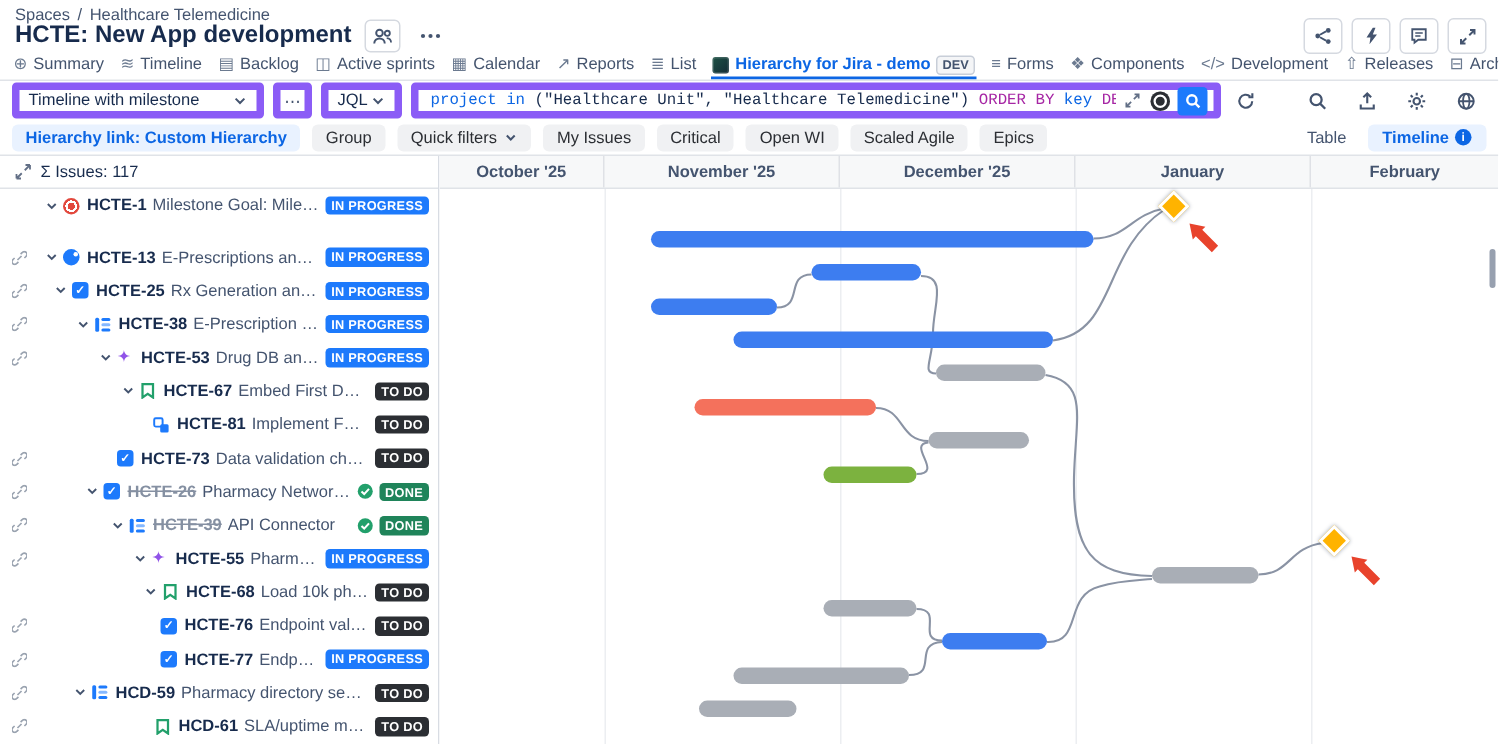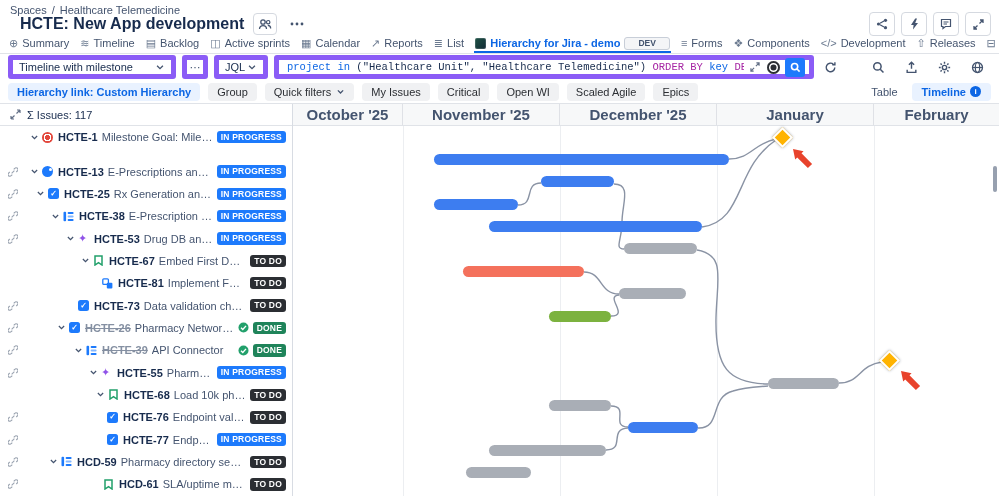--- a/index.html
+++ b/index.html
@@ -2,32 +2,32 @@
 <html><head>
 <meta charset="utf-8">
 <style>
   html,body{margin:0;padding:0;background:#fff;}
   .app{position:relative;width:999px;height:496px;overflow:hidden;background:#fff;
        font-family:"Liberation Sans",sans-serif;font-size:11px;color:#172B4D;}
   svg{display:block}
   
   .breadcrumb{position:absolute;top:4px;left:10px;font-size:11px;color:#44546F;display:flex;gap:5px;}
   .breadcrumb .bc{cursor:pointer;}
-  .titlerow{position:absolute;top:13px;left:20px;display:flex;align-items:center;gap:9px;}
+  .titlerow{position:absolute;top:13px;left:10px;display:flex;align-items:center;gap:9px;}
   .pagetitle{font-size:16px;font-weight:700;color:#172B4D;}
   .tbtn{width:22px;height:20px;border:1px solid #D5D9E0;border-radius:4px;display:flex;align-items:center;justify-content:center;background:#fff;color:#44546F;}
   .tbtn.noborder{border:none;}
   .actions{position:absolute;top:12px;right:8px;display:flex;gap:6px;}
   .abtn{width:24px;height:22px;border:1px solid #D5D9E0;border-radius:4px;display:flex;align-items:center;justify-content:center;background:#fff;color:#44546F;}
   
   .tabbar{position:absolute;top:33px;left:0;right:0;height:20px;display:flex;align-items:stretch;gap:9px;padding:0 8px;border-bottom:1px solid #E0E3E8;white-space:nowrap;overflow:hidden;}
   .tab{display:flex;align-items:center;gap:4px;font-size:11px;color:#44546E;font-weight:500;padding:0 1px;cursor:pointer;}
   .tab .tic{color:#6B7A90;font-size:11px;line-height:1;}
   .tab.active{color:#0C66E4;box-shadow:inset 0 -2px 0 #0C66E4;font-weight:600;}
-  .lozenge{font-size:8.5px;font-weight:600;color:#44546F;background:#F4F5F7;border:1px solid #C8CED8;border-radius:3px;padding:0 13px;line-height:11px;}
+  .lozenge{font-size:8.5px;font-weight:600;color:#44546F;background:#F4F5F7;border:1px solid #C8CED8;border-radius:3px;padding:0 3px;line-height:11px;}
   .happ{display:inline-block;width:11px;height:11px;border-radius:2px;background:linear-gradient(135deg,#1E5245 0%,#132B36 100%);box-shadow:inset 0 0 0 1px rgba(255,255,255,.15);}
   
   .toolbar{position:absolute;top:55px;left:0;right:0;height:24px;display:flex;align-items:center;padding:0 8px;gap:6px;}
   .ctrl{height:24px;border:5px solid #8b5cf6;border-radius:3px;background:#fff;display:flex;align-items:center;box-sizing:border-box;color:#172B4D;}
   .viewsel{width:168px;padding:0 6px;justify-content:space-between;}
   .morebtn{width:26px;justify-content:center;color:#44546F;}
   .jqlbtn{width:54px;padding:0 6px;justify-content:space-between;}
   .queryfield{width:540px;padding:0 4px 0 8px;font-family:"Liberation Mono","DejaVu Sans Mono",monospace;font-size:10.5px;justify-content:space-between;}
   .qtext{white-space:nowrap;overflow:hidden;}
   .seg-kw{color:#0C66E4}.seg-str{color:#172B4D}.seg-op{color:#A626A4}
@@ -60,21 +60,21 @@
   .donecheck{flex:none;margin-left:4px;display:flex;}
   
   .ig{width:11px;height:11px;border-radius:50%;background:radial-gradient(circle,#E2483D 0 2.4px,#fff 2.4px 3.9px,#E2483D 3.9px);}
   .ii{width:11px;height:11px;border-radius:50%;background:#1D7AFC;position:relative;}
   .ii:after{content:"";position:absolute;right:1.5px;top:1.5px;width:3px;height:3px;border-radius:50%;background:#fff;}
   .it{width:11px;height:11px;border-radius:2.5px;background:#1D7AFC;color:#fff;font-size:8px;font-weight:700;display:flex;align-items:center;justify-content:center;line-height:1;}
   .ie{color:#9053E8;font-size:11px;line-height:1;}
   
   .timeline{flex:1;position:relative;background:#fff;overflow:hidden;}
   .thead{height:22px;display:flex;background:#F7F8F9;border-bottom:1px solid #E0E3E8;box-sizing:border-box;}
-  .mcell{border-right:1px solid #DFE1E6;display:flex;align-items:center;justify-content:center;color:#44546F;font-weight:600;font-size:15px;box-sizing:border-box;flex:none;}
+  .mcell{border-right:1px solid #DFE1E6;display:flex;align-items:center;justify-content:center;color:#44546F;font-weight:600;font-size:11px;box-sizing:border-box;flex:none;}
   .tbody{position:absolute;top:22px;left:0;right:0;bottom:0;}
   .gline{position:absolute;top:0;bottom:0;width:1px;background:#ECEEF1;}
   .overlay{position:absolute;left:0;top:0;z-index:1;}
   .overlay path{stroke:#8A93A4;stroke-width:1.4;fill:none;}
   .bar{position:absolute;height:11px;border-radius:5.5px;z-index:2;cursor:pointer;}
   .mile{position:absolute;width:11px;height:11px;transform:rotate(45deg);border:2px solid #fff;box-shadow:0 0 3px rgba(9,30,66,.4);z-index:4;cursor:pointer;}
   .arrows{position:absolute;left:0;top:0;z-index:5;pointer-events:none;}
   .scrollthumb{position:absolute;right:2px;top:40px;width:4px;height:26px;border-radius:2px;background:#97A0AF;z-index:6;}
   
   .zoomcard{position:absolute;left:432px;top:339px;height:26px;background:#fff;border-radius:6px;

